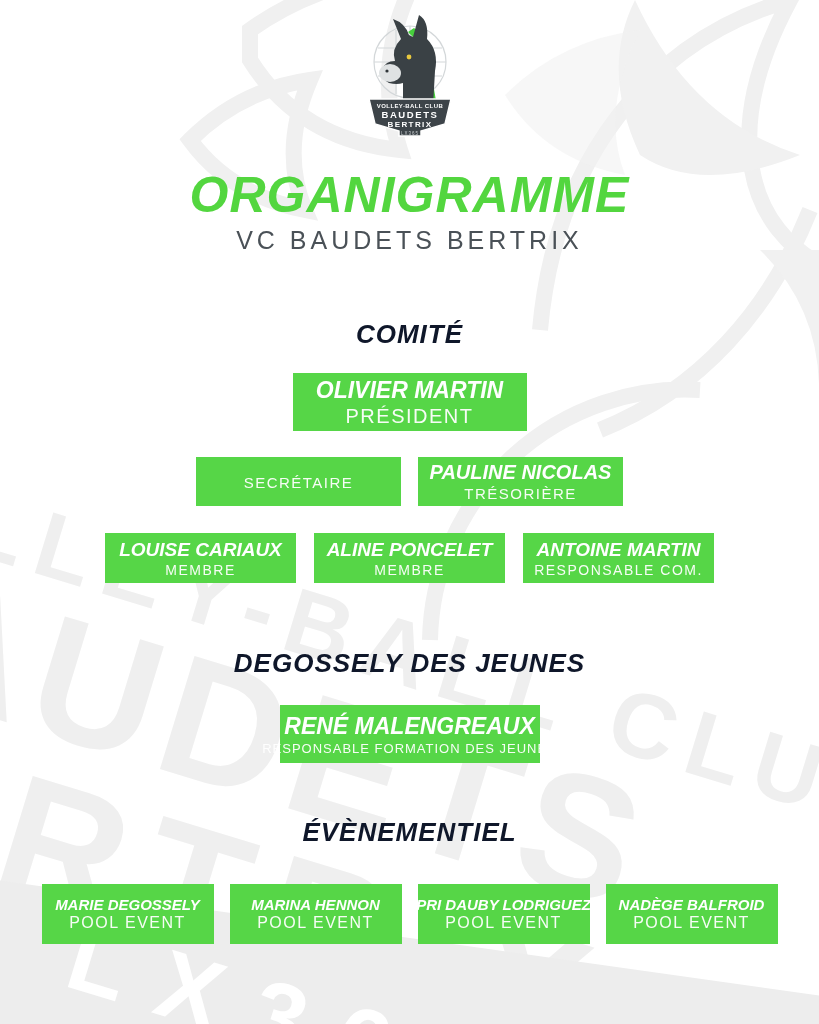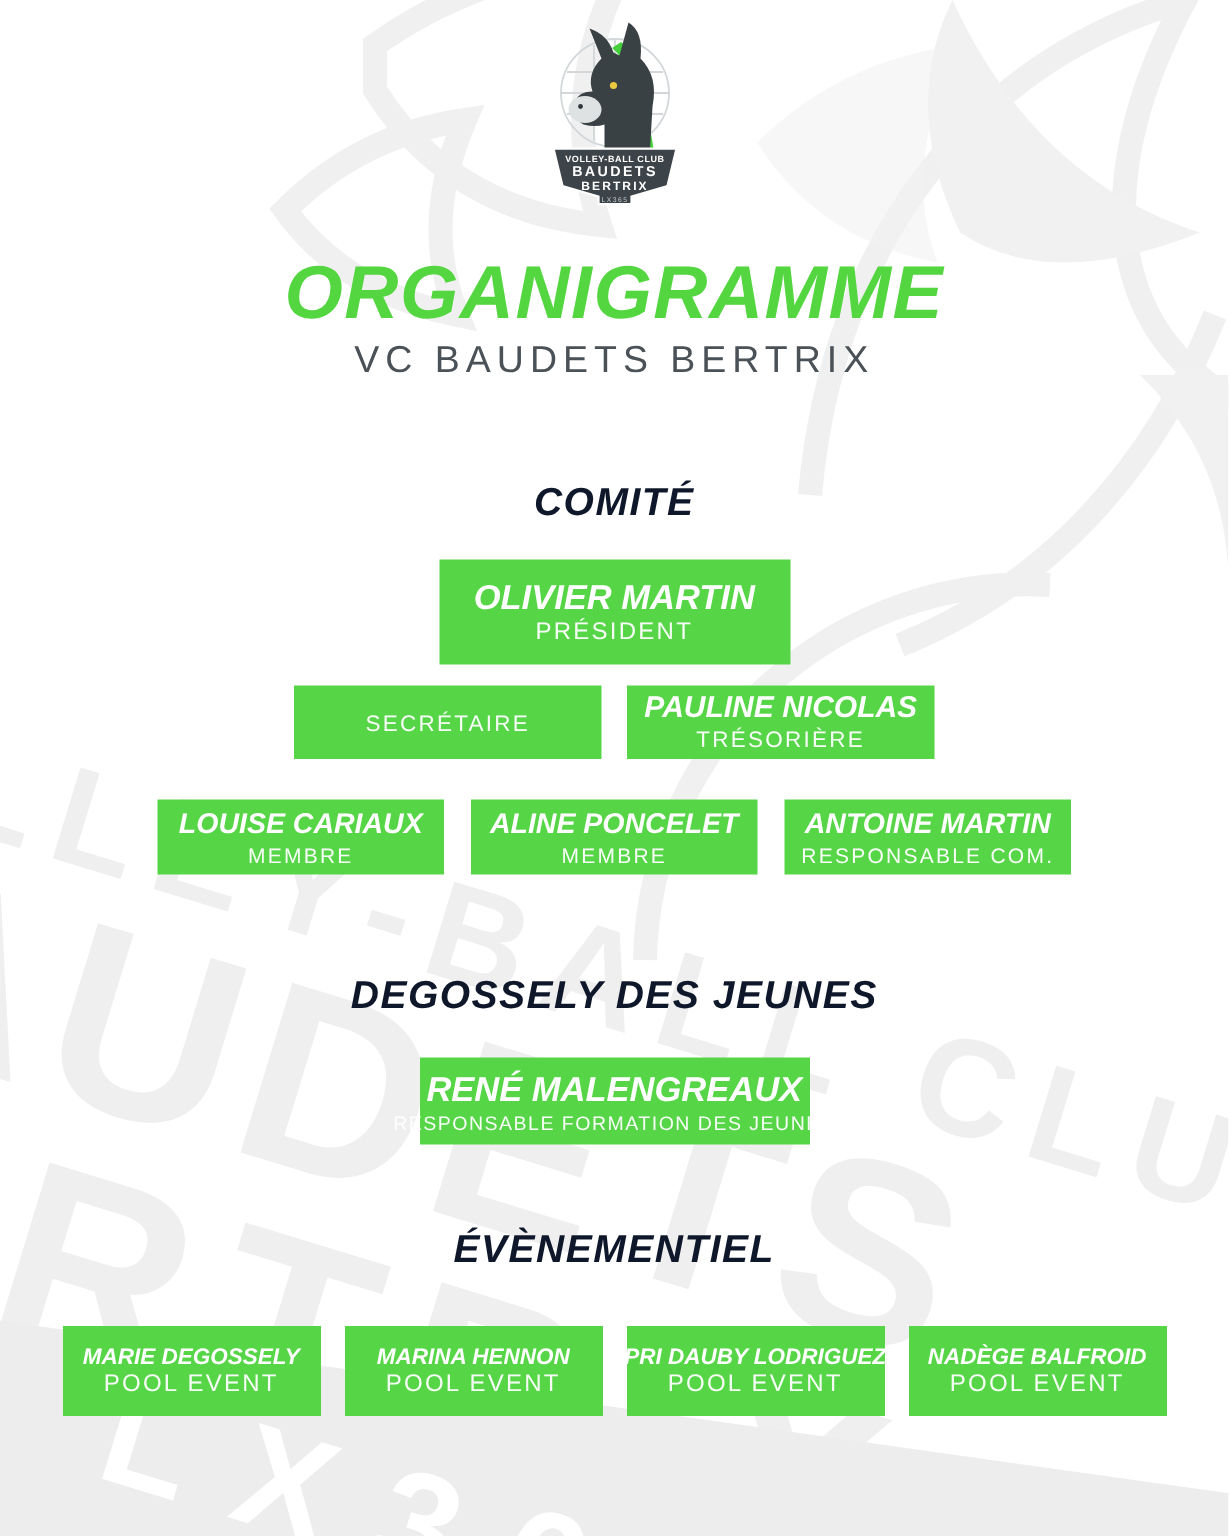--- a/index.html
+++ b/index.html
@@ -55,23 +55,23 @@
   .row-4{top:884px;gap:16px;}
 
   .box{
     background:#56d647;color:#ffffff;
     display:flex;flex-direction:column;justify-content:center;align-items:center;
     text-align:center;box-sizing:border-box;padding:2px 6px;
   }
   .box-name{font-weight:bold;font-style:italic;white-space:nowrap;}
   .box-role{font-weight:normal;letter-spacing:1.5px;opacity:.95;white-space:nowrap;margin-top:1px;}
 
-  .b-president{width:234px;height:70px;}
+  .b-president{width:234px;height:58px;}
   .b-president .box-name{font-size:23px;}
-  .b-president .box-role{font-size:16px;}
+  .b-president .box-role{font-size:20px;}
 
   .b-r2{width:205px;height:49px;}
   .b-r2 .box-name{font-size:20px;}
   .b-r2 .box-role{font-size:15px;}
 
   .b-r3{width:191px;height:50px;}
   .b-r3 .box-name{font-size:19px;}
   .b-r3 .box-role{font-size:14px;}
 
   .b-rene{width:260px;height:58px;}

